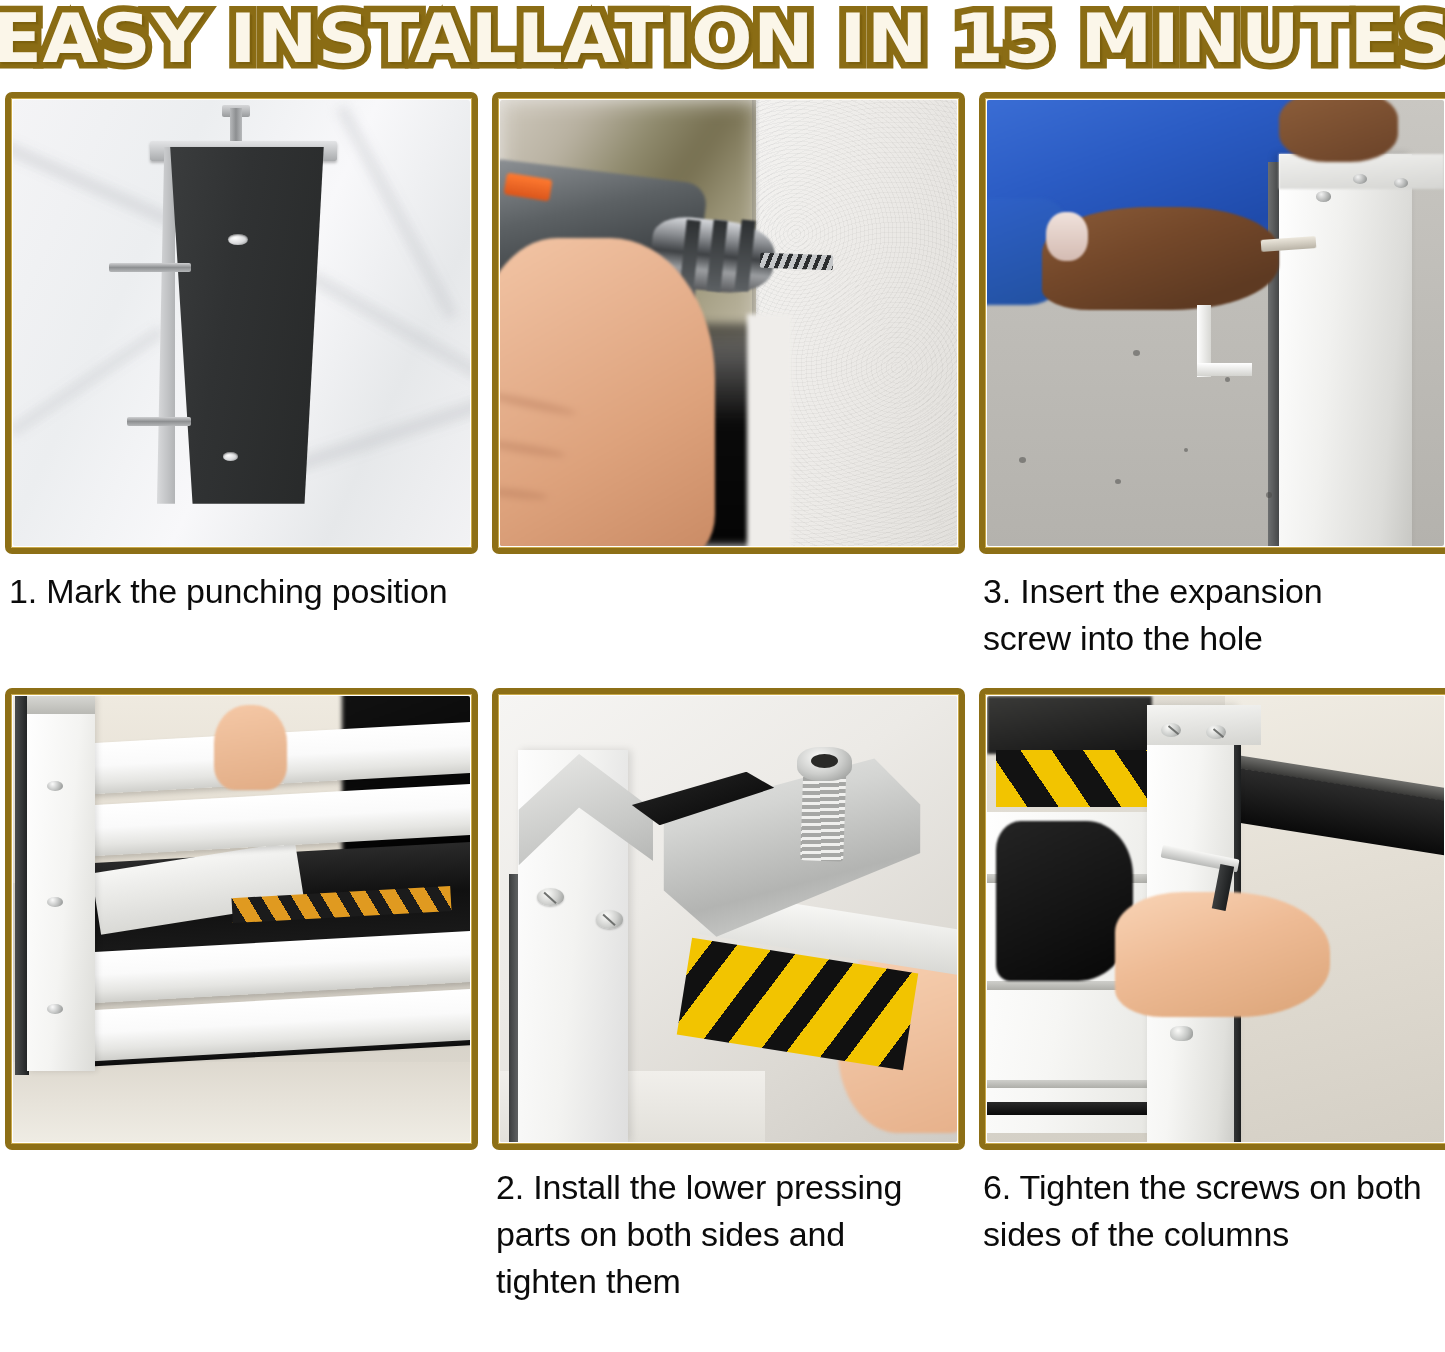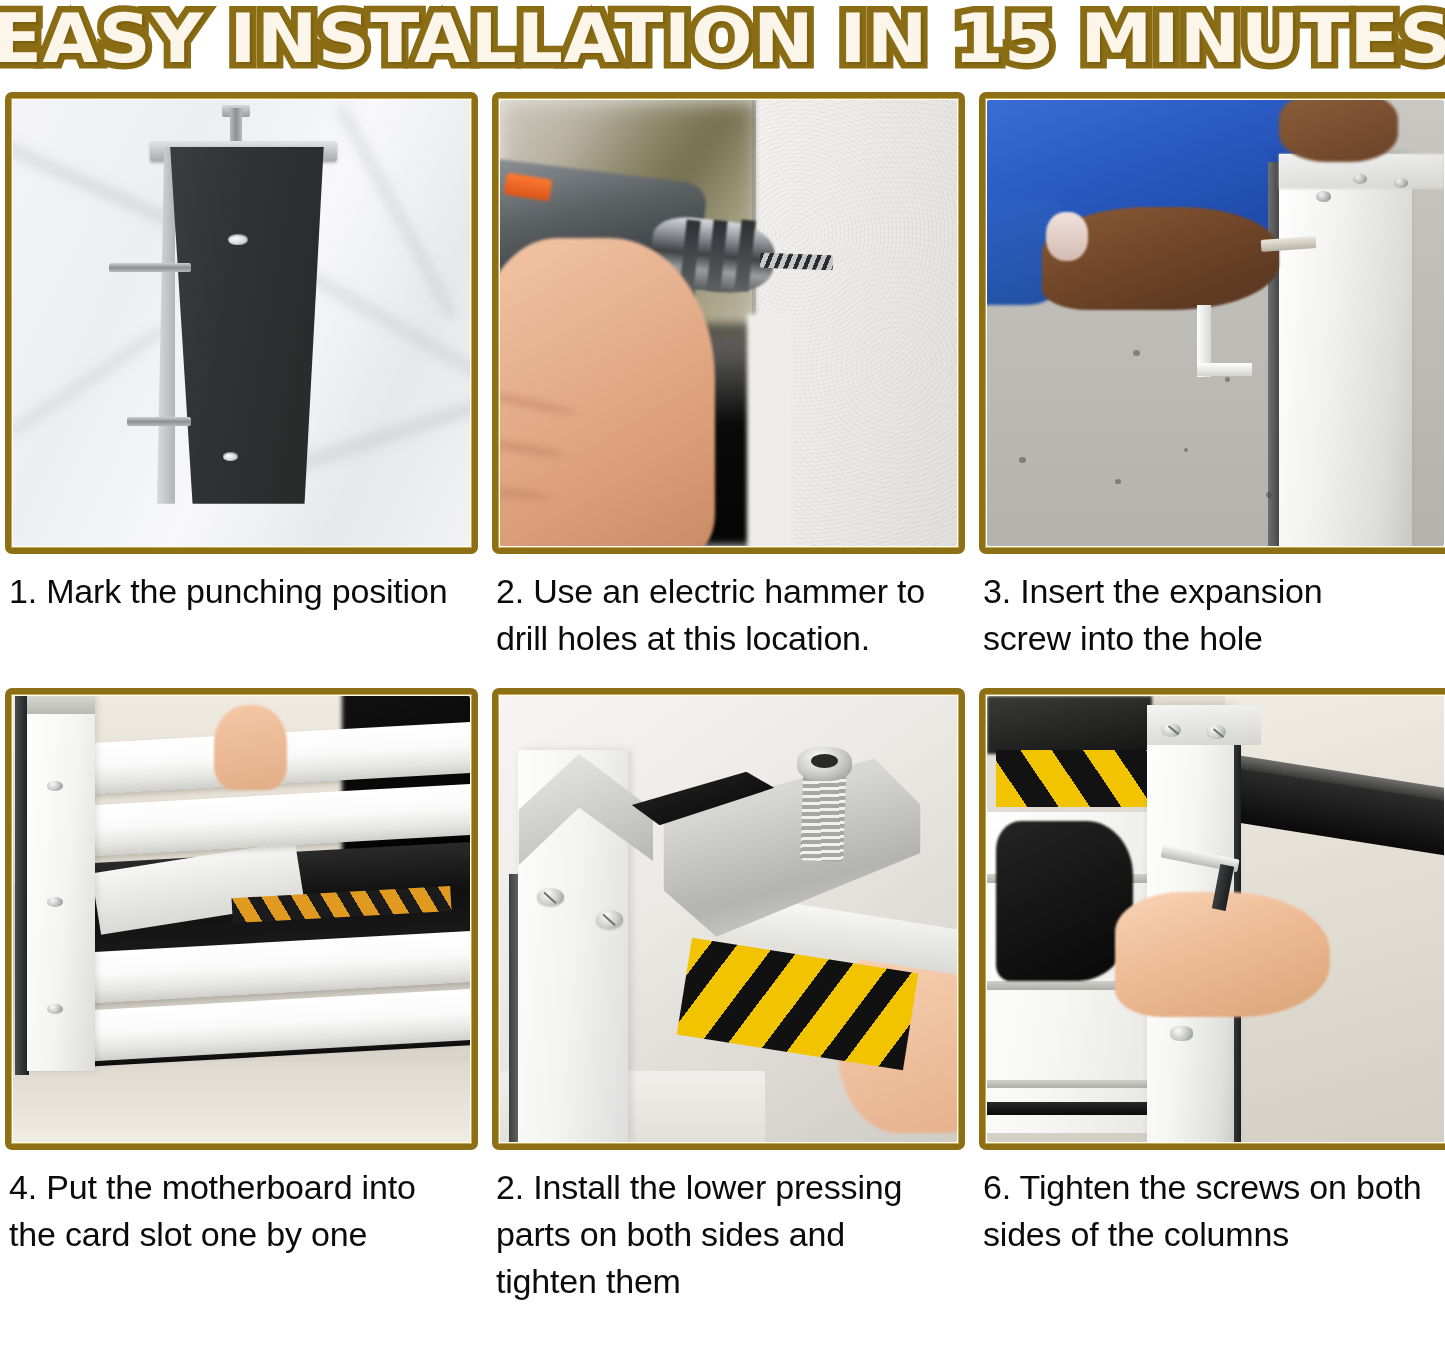--- a/index.html
+++ b/index.html
@@ -584,22 +584,20 @@
           <div class="chuck-ring cr2"></div>
           <div class="chuck-ring cr3"></div>
           <div class="bit"></div>
           <div class="hand">
             <div class="finger fg1"></div>
             <div class="finger fg2"></div>
             <div class="finger fg3"></div>
           </div>
         </div>
       </div>
-      <div class="caption">2. Use an electric hammer to
-drill holes at this location.</div>
     </div>
 
     <div class="cell">
       <div class="frame">
         <div class="photo p3">
           <div class="shirt"></div>
           <div class="shirt2"></div>
           <div class="column-dark"></div>
           <div class="column"></div>
           <div class="column-top"></div>
@@ -646,22 +644,20 @@
           <div class="board b4"></div>
           <div class="hand4"></div>
           <div class="postL-dark"></div>
           <div class="postL"></div>
           <div class="postL-top"></div>
           <div class="slot-screw ss1"></div>
           <div class="slot-screw ss2"></div>
           <div class="slot-screw ss3"></div>
         </div>
       </div>
-      <div class="caption">4. Put the motherboard into
-the card slot one by one</div>
     </div>
 
     <div class="cell">
       <div class="frame tall">
         <div class="photo p5">
           <div class="wallbg"></div>
           <div class="bottomwhite"></div>
           <div class="colwhite-dark"></div>
           <div class="colwhite"></div>
           <div class="hand5"></div>

